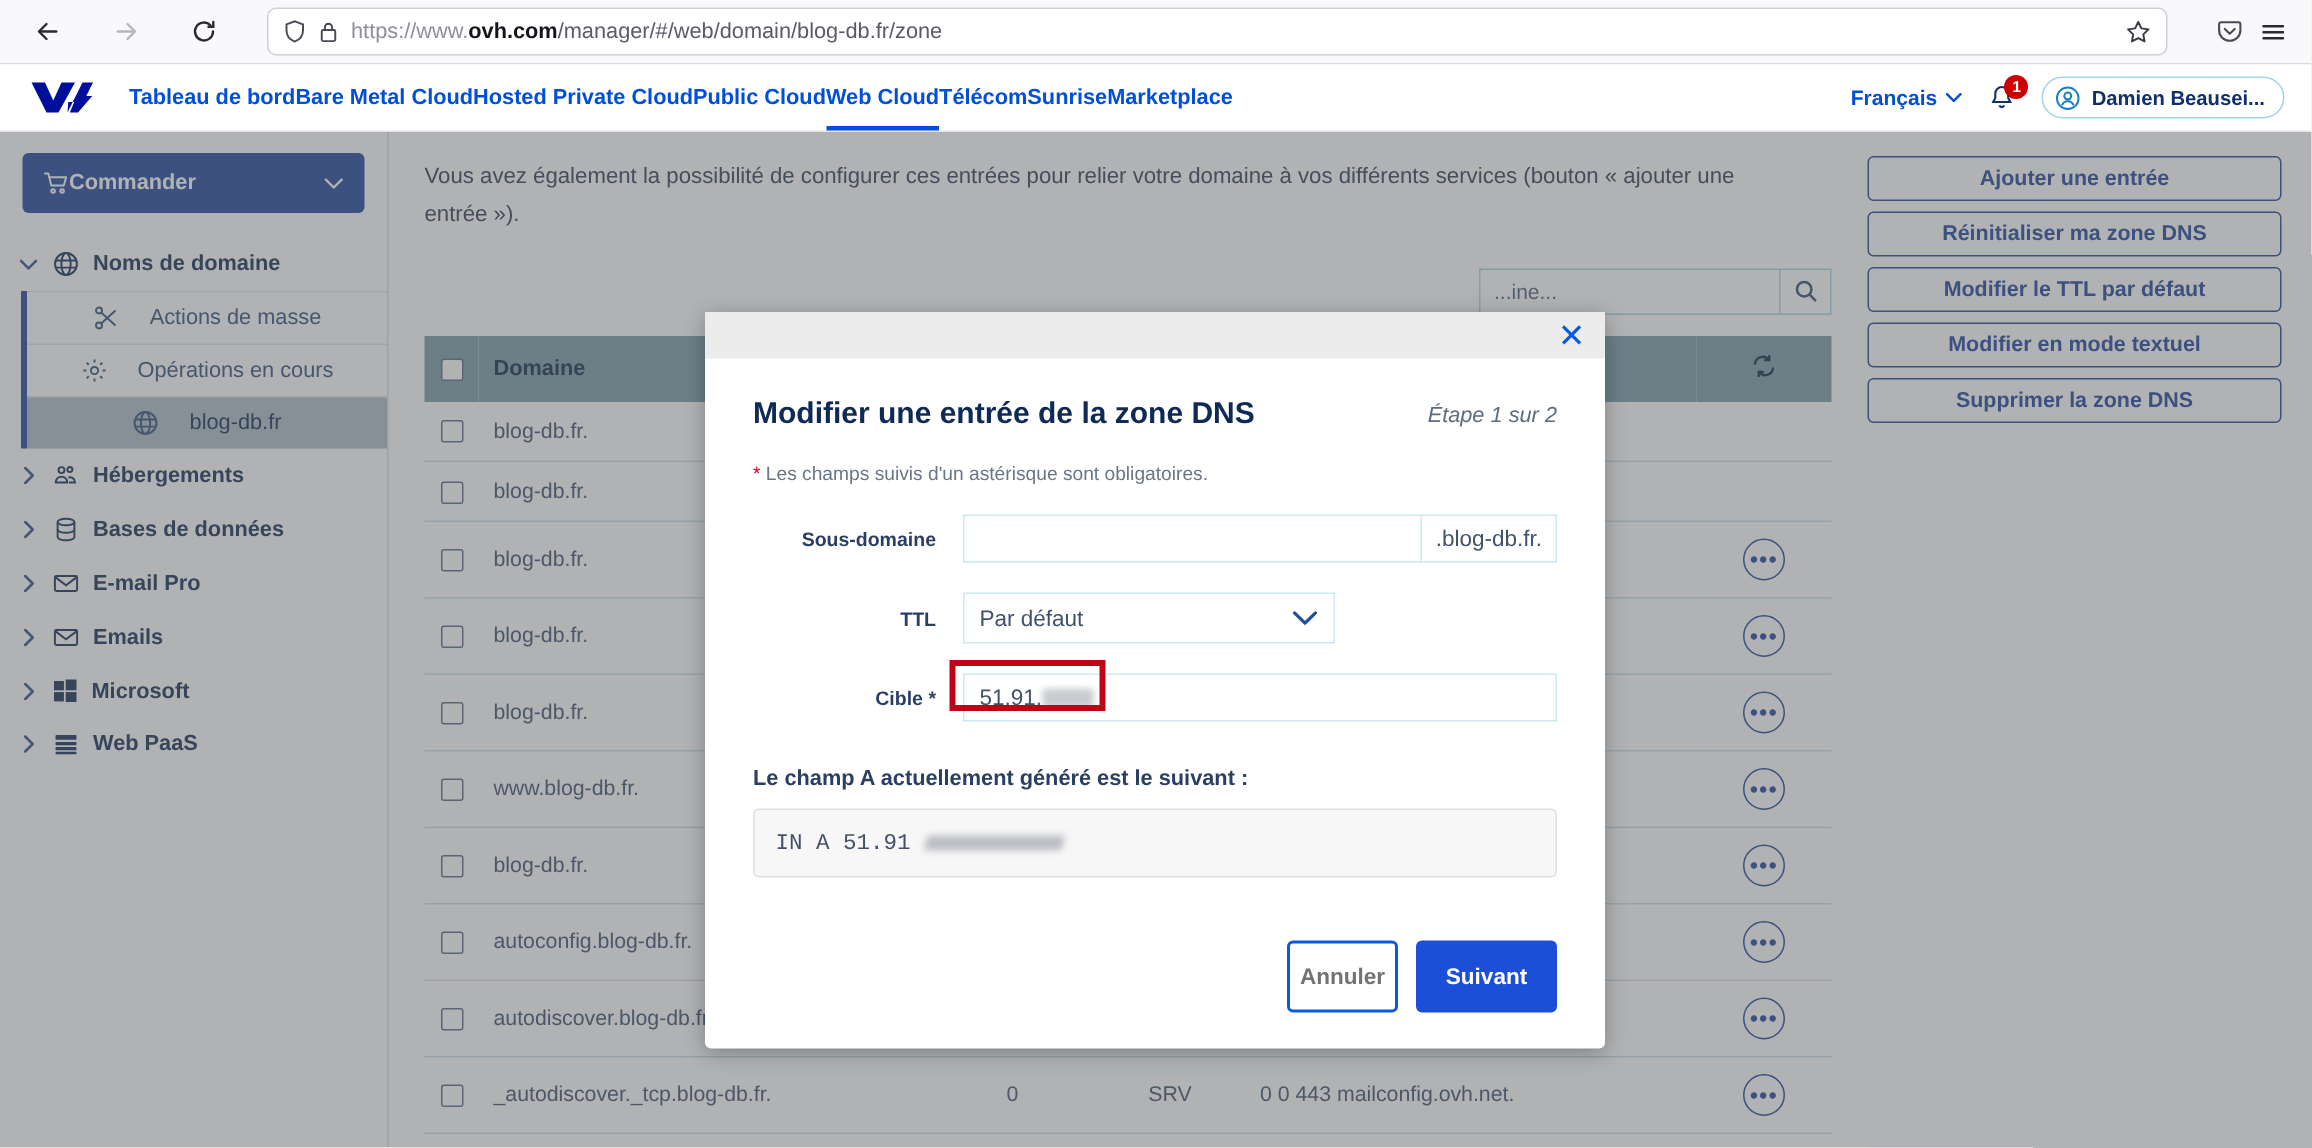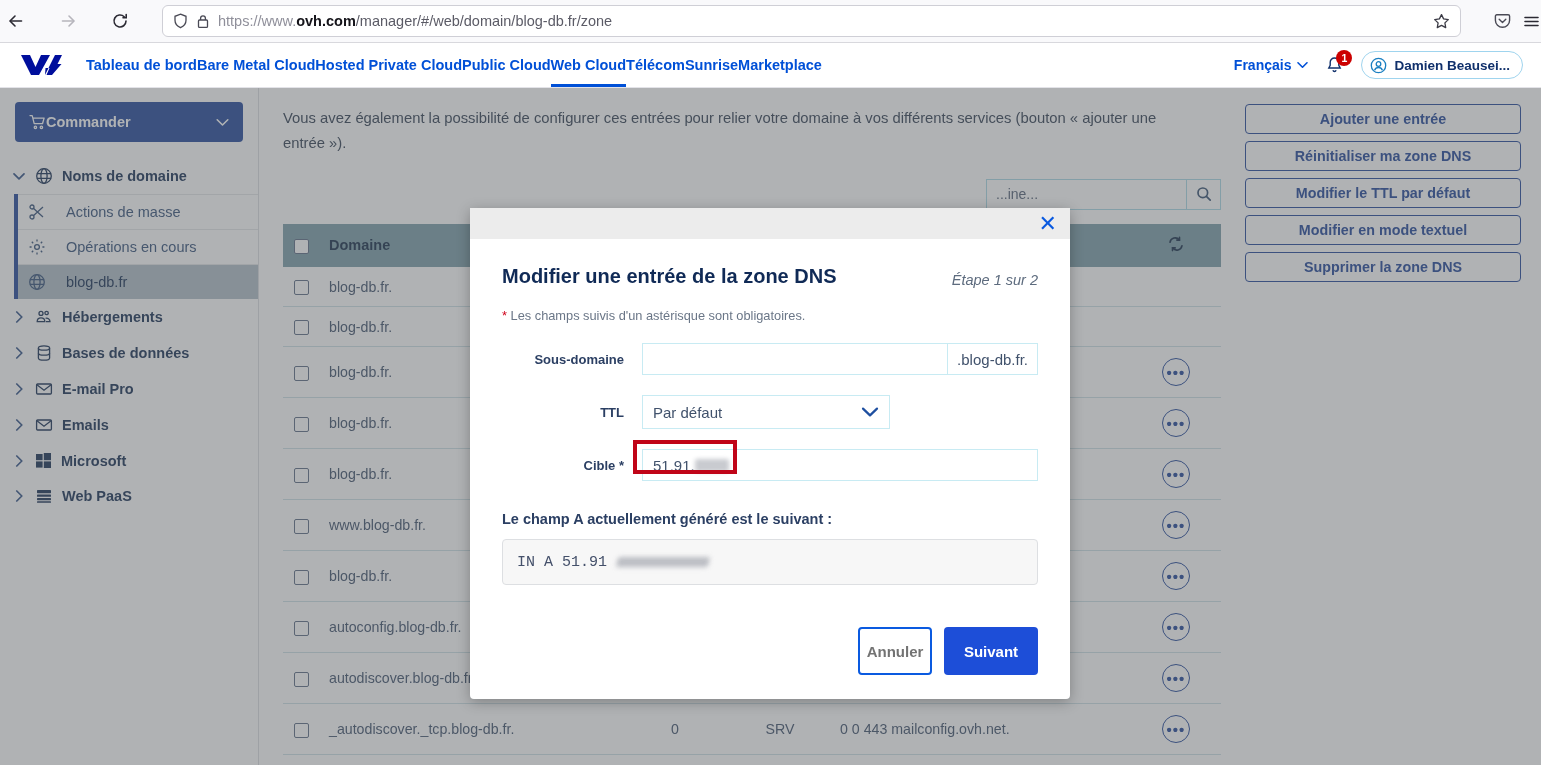--- a/index.html
+++ b/index.html
@@ -8,21 +8,21 @@
     font-family: "Liberation Sans", sans-serif;
     overflow: hidden;
     background: #fff;
   }
 
   
   .browser-bar {
     height: 43px; background: #f9f9fb;
     border-bottom: 1px solid #d8d8dd;
     display: flex; align-items: center; gap: 20px;
-    padding: 0 0;
+    padding: 0 16px;
   }
   .nav-btn {
     width: 32px; height: 32px; border-radius: 5px;
     display: flex; align-items: center; justify-content: center;
     color: #2b2a33; flex: none;
   }
   .nav-btn.disabled { color: #b6b5bc; }
   .urlbar {
     flex: 1; height: 32px; margin: 0 6px;
     background: #fff; border: 1px solid #cfcfd6; border-radius: 6px;
@@ -79,21 +79,21 @@
   }
   .order-btn .chev { margin-left: auto; }
   .side-group {
     display: flex; align-items: center; gap: 9px; padding: 9px 12px;
     font-size: 14.5px; color: #22395c; font-weight: 700;
   }
   .side-group .caret { width: 14px; display: flex; justify-content: center; color: #3b5a8c; }
   .side-children { border-left: 4px solid #2c4f9e; margin-left: 14px; }
   .side-child {
     display: flex; align-items: center; gap: 20px; padding: 8px 10px 8px 10px;
-    font-size: 14.5px; color: #3f5a80; border-top: 1px solid #e6e7ea;
+    font-size: 14.5px; color: #3f5a80; border-top: 1px solid #e6e7ea; justify-content: center;
   }
   .side-child.selected { background: #b4c2cb; color: #22395c; }
   .ic { display: inline-flex; align-items: center; justify-content: center; flex: none; }
 
   
   .main { flex: 1; position: relative; background: #fff; overflow: hidden; }
   .main-inner { padding: 18px 24px 0 24px; }
   .intro-text { font-size: 14.8px; color: #3d4a5c; line-height: 1.72; max-width: 880px; }
   .toolbar-row { display: flex; align-items: center; margin-top: 22px; }
   .search-wrap { margin-left: auto; display: flex; height: 31px; }
@@ -159,21 +159,21 @@
     position: absolute; left: 470px; top: 120px; width: 600px;
     background: #fff; border-radius: 4px; z-index: 60;
     box-shadow: 0 3px 14px rgba(0,0,0,0.28);
   }
   .modal-head {
     height: 31px; background: #ececec; display: flex; align-items: center;
     justify-content: flex-end; padding-right: 13px;
   }
   .modal-close { color: #0a5ae0; font-size: 22px; line-height: 1; font-weight: 400; }
   .modal-body { padding: 26px 32px 24px 32px; }
-  .modal-title-row { display: flex; align-items: flex-end; gap: 20px; }
+  .modal-title-row { display: flex; align-items: center; gap: 20px; }
   .modal-title { font-size: 20px; font-weight: 700; color: #102a56; }
   .modal-step { margin-left: auto; font-size: 14.5px; font-style: italic; color: #5d6b7e; }
   .req-note { margin-top: 20px; font-size: 12.8px; color: #6a7687; }
   .req-note .ast { color: #d0021b; }
 
   .frow { display: flex; align-items: center; margin-top: 20px; }
   .flabel {
     width: 140px; flex: none; text-align: right; padding-right: 18px;
     font-size: 13px; font-weight: 700; color: #2b3f63;
   }

